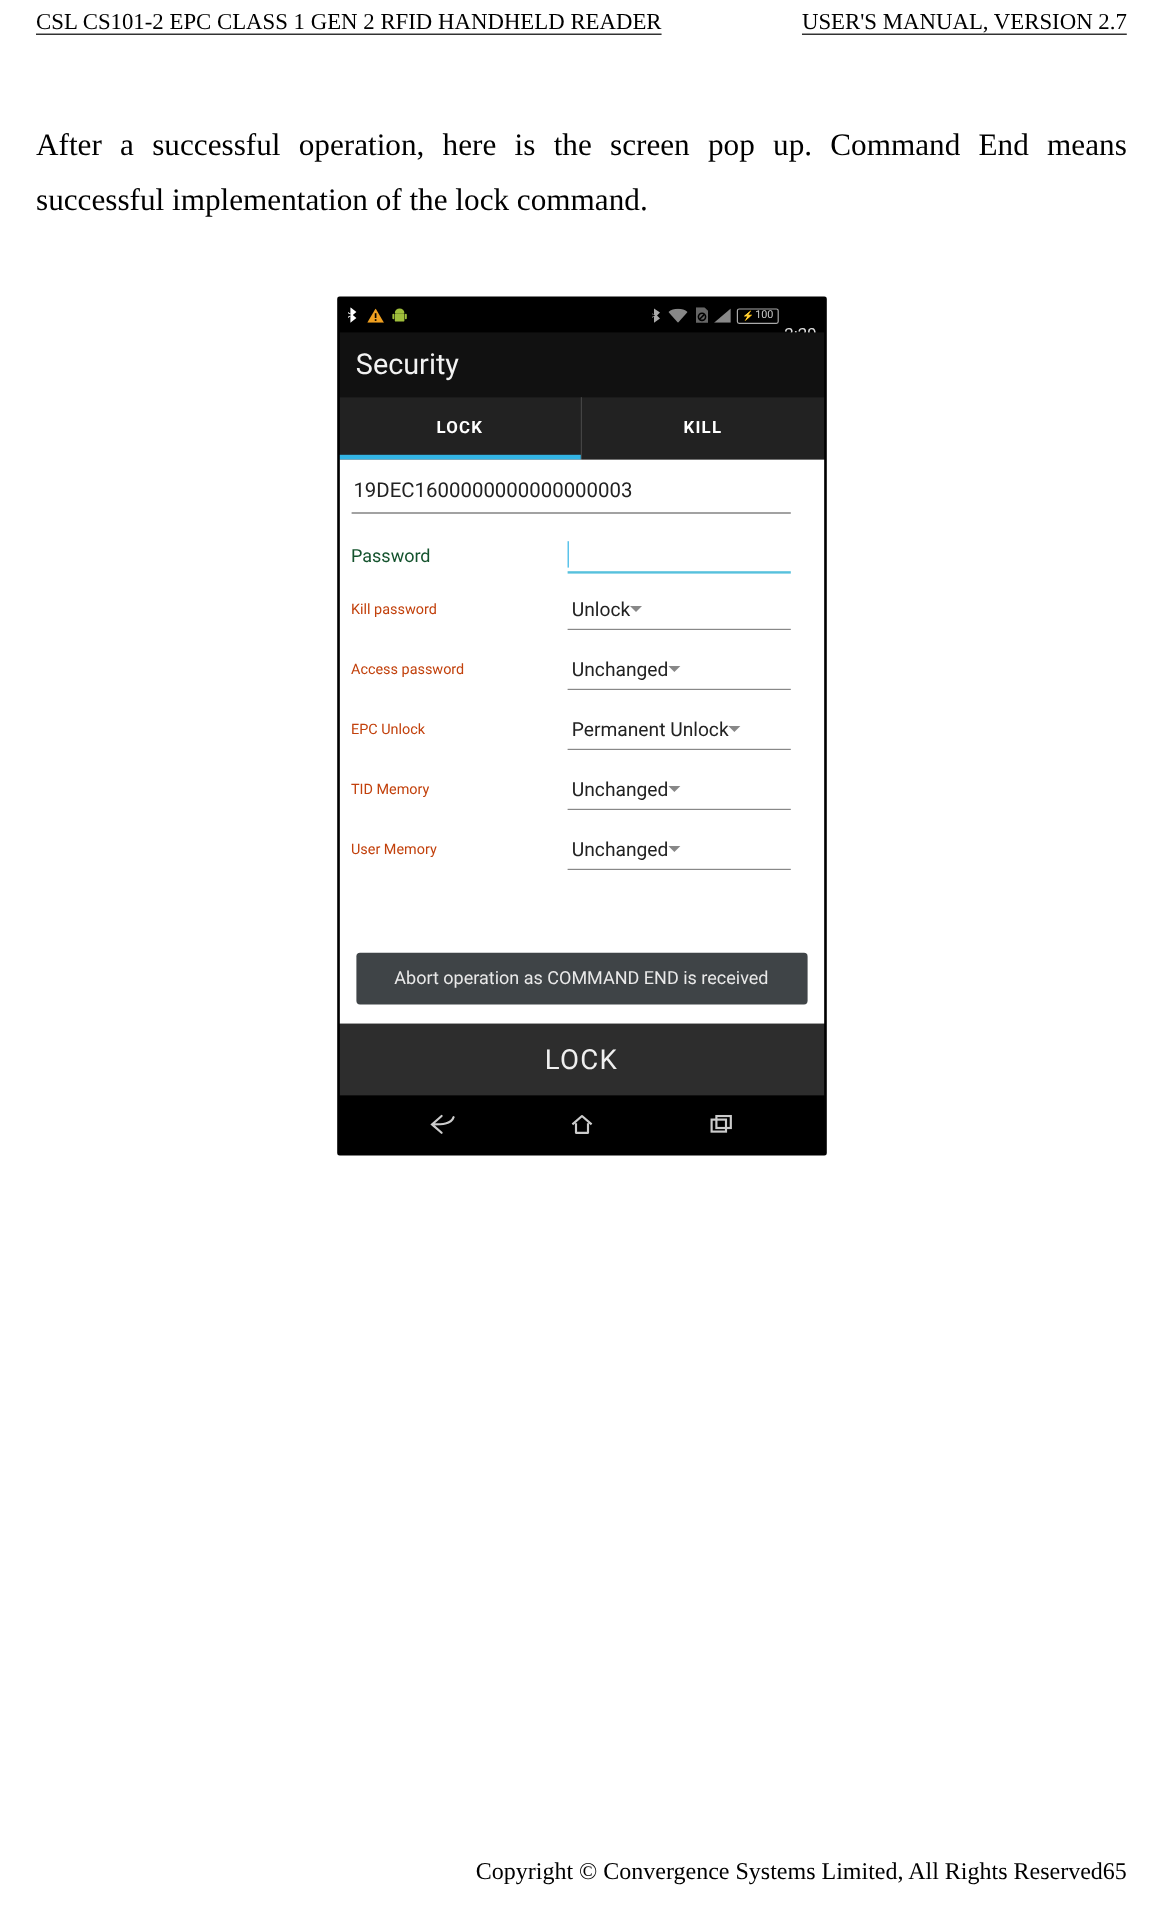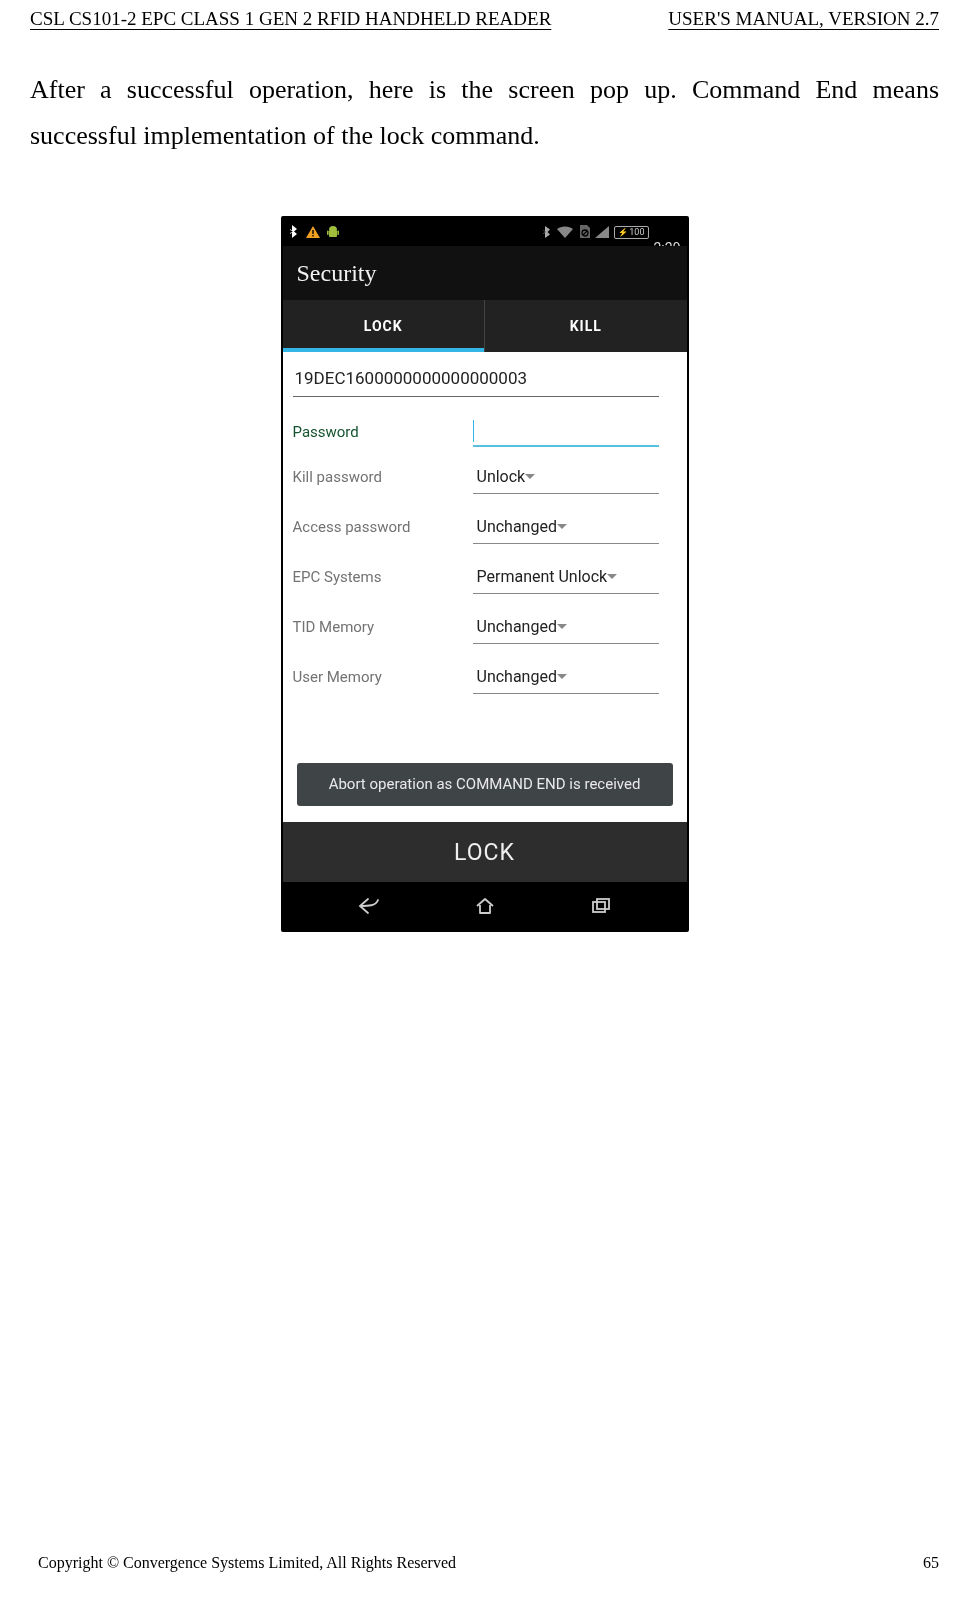--- a/index.html
+++ b/index.html
@@ -15,21 +15,21 @@
     height: 1600px;
     padding: 8px 30px 0 30px;
     position: relative;
   }
   .header-row {
     display: flex;
     justify-content: space-between;
     font-size: 19px;
     text-decoration: underline;
     text-underline-offset: 4px;
-    margin-bottom: 37px;
+    margin-bottom: 68px;
   }
   .intro {
     font-size: 26px;
     line-height: 1.75;
     text-align: justify;
     margin-bottom: 58px;
   }
   .phone-wrap {
     display: flex;
     justify-content: center;
@@ -61,21 +61,20 @@
   .ico { display: inline-flex; align-items: center; justify-content: center; }
   
   .actionbar {
     height: 54px;
     background: #111;
     display: flex;
     align-items: center;
     padding-left: 14px;
     font-size: 24px;
     color: #f2f2f2;
-    font-family: Liberation Serif, serif;
   }
   
   .tabs {
     display: flex;
     background: #222;
     height: 52px;
   }
   .tab {
     flex: 1;
     display: flex;
@@ -137,22 +136,22 @@
     background: #33b5e5;
   }
   .spinner-row {
     display: flex;
     align-items: center;
     margin-top: 10px;
     height: 40px;
   }
   .spinner-label {
     width: 180px;
-    font-size: 15px;
-    color: #737373;
+    font-size: 12px;
+    color: #c2410c;
   }
   .spinner {
     flex: 1;
     border-bottom: 1px solid #888;
     height: 34px;
     display: flex;
     align-items: center;
     justify-content: flex-start;
     padding: 0 4px;
     font-size: 16px;
@@ -195,25 +194,25 @@
     background: #000;
     display: flex;
     justify-content: space-evenly;
     align-items: center;
   }
   .navbtn { width: 60px; display:flex; justify-content:center; }
   
   .footer {
     position: absolute;
     bottom: 28px;
-    left: 38px;
+    left: 12px;
     right: 30px;
     display: flex;
-    justify-content: space-between;
-    font-size: 16px;
+    justify-content: flex-end;
+    font-size: 20px;
   }
 </style>
 </head>
 <body>
 
 <div class="page">
   <div class="header-row">
     <span>CSL CS101-2 EPC CLASS 1 GEN 2 RFID HANDHELD READER</span>
     <span>USER'S  MANUAL,  VERSION  2.7</span>
   </div>
@@ -310,21 +309,21 @@
           </div>
         </div>
         <div class="spinner-row">
           <div class="spinner-label">Access password</div>
           <div class="spinner">
             <span>Unchanged</span>
             <span class="caret"></span>
           </div>
         </div>
         <div class="spinner-row">
-          <div class="spinner-label">EPC Systems</div>
+          <div class="spinner-label">EPC Unlock</div>
           <div class="spinner">
             <span>Permanent Unlock</span>
             <span class="caret"></span>
           </div>
         </div>
         <div class="spinner-row">
           <div class="spinner-label">TID Memory</div>
           <div class="spinner">
             <span>Unchanged</span>
             <span class="caret"></span>

